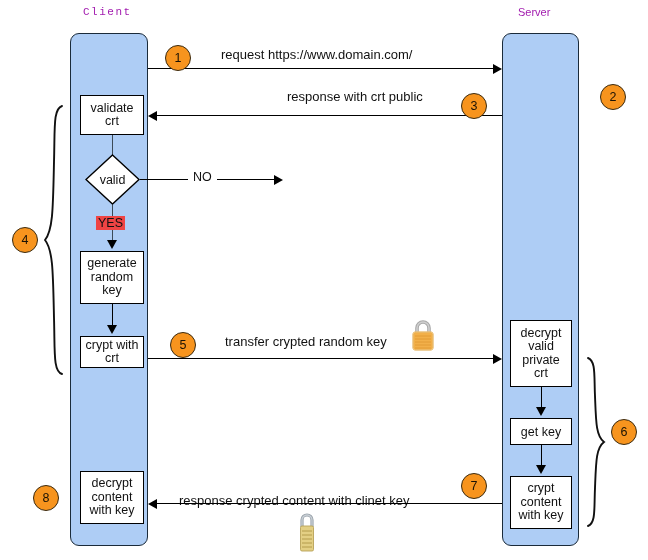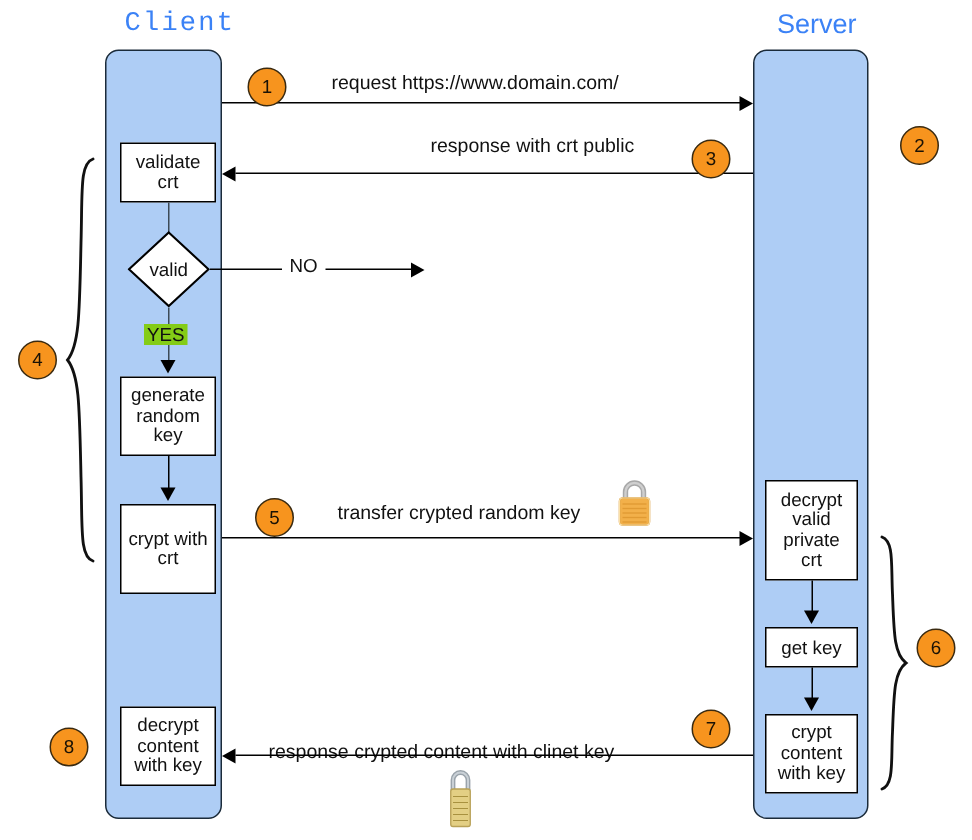--- a/index.html
+++ b/index.html
@@ -1,21 +1,21 @@
 <!DOCTYPE html>
 <html><head>
 <meta charset="utf-8">
 <style>
   html,body{margin:0;padding:0;background:#ffffff;}
   body{width:648px;height:560px;position:relative;overflow:hidden;
        font-family:"Liberation Sans",sans-serif;color:#111;}
   .stage{position:absolute;left:0;top:0;width:648px;height:560px;}
 
   
-  .actor-title{position:absolute;font-size:18px;color:#3b82f6;white-space:nowrap;}
+  .actor-title{position:absolute;font-size:11px;color:#a21caf;white-space:nowrap;}
   .actor-title.mono{font-family:"Liberation Mono",monospace;letter-spacing:1.5px;}
 
   
   .lifeline{position:absolute;background:#aecdf5;border:1.4px solid #1b2b3a;
             border-radius:9px;box-sizing:border-box;}
 
   
   .box{position:absolute;background:#ffffff;border:1.4px solid #000;
        box-sizing:border-box;display:flex;align-items:center;justify-content:center;
        text-align:center;font-size:12.5px;line-height:14px;color:#111;}
@@ -94,35 +94,35 @@
       <polygon points="27.5,1 54,25.5 27.5,50 1,25.5" fill="#ffffff" stroke="#000" stroke-width="1.4"></polygon>
     </svg>
     <div class="dlabel">valid</div>
   </div>
 
   <div class="hline" style="left:140px;top:179px;width:136px;"></div>
   <div class="arrow-r" style="left:274px;top:174.5px;"></div>
   <div class="edge-label" style="left:188px;top:170px;background:#fff;padding:0 5px;">NO</div>
 
   <div class="vline gray" style="left:111.5px;top:205px;height:38px;"></div>
-  <div class="edge-label" style="left:96px;top:216px;background:#84cc16;padding:0 2px;">YES</div>
+  <div class="edge-label" style="left:96px;top:216px;background:#ef4444;padding:0 2px;">YES</div>
   <div class="arrow-d" style="left:107px;top:240px;"></div>
 
   <div class="box tight" style="left:80px;top:251px;width:64px;height:53px;">
     <div>
       <div>generate</div>
       <div>random</div>
       <div>key</div>
     </div>
   </div>
 
   <div class="vline" style="left:111.5px;top:304px;height:23px;"></div>
   <div class="arrow-d" style="left:107px;top:325px;"></div>
 
-  <div class="box tight" style="left:80px;top:336px;width:64px;height:60px;">
+  <div class="box tight" style="left:80px;top:336px;width:64px;height:32px;">
     <div>
       <div>crypt with</div>
       <div>crt</div>
     </div>
   </div>
 
   <div class="brace" style="left:42px;top:104px;width:24px;height:272px;">
     <svg width="24" height="272" viewBox="0 0 24 272">
       <path d="M20,2 C11,5 13,24 12,58 C11,104 11,126 3,136 C11,146 11,168 12,214
                C13,248 11,267 20,270" fill="none" stroke="#111" stroke-width="1.9" stroke-linecap="round"></path>

